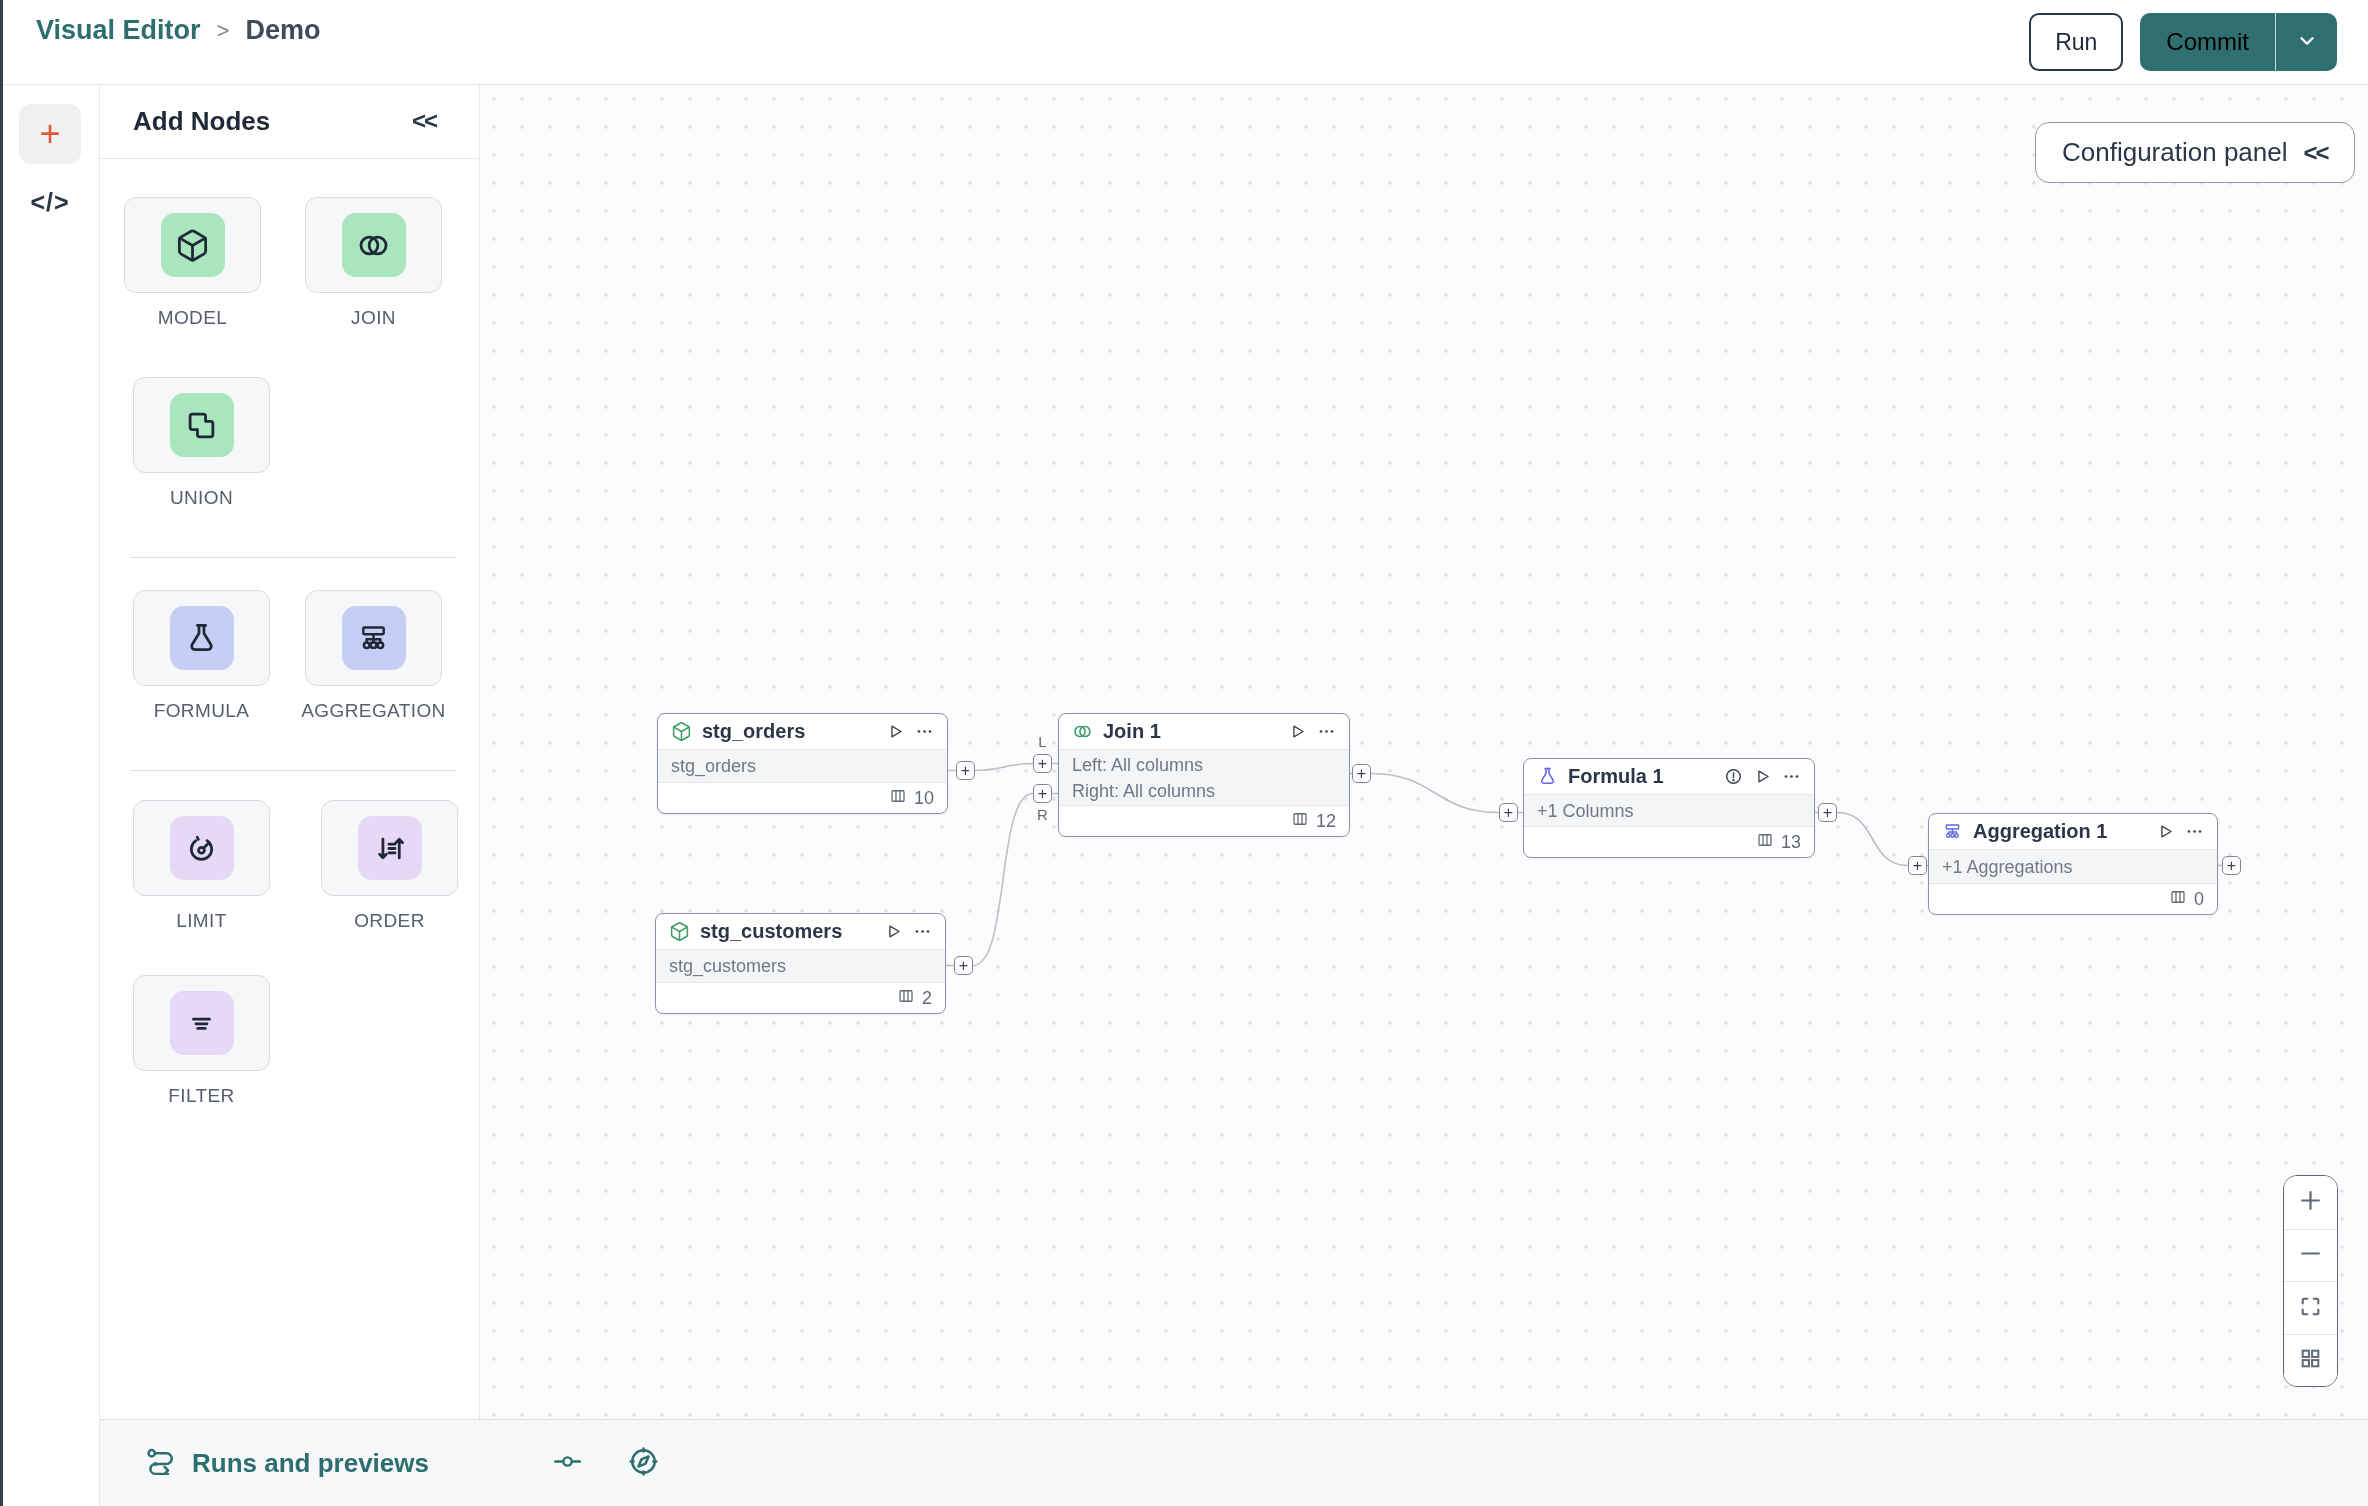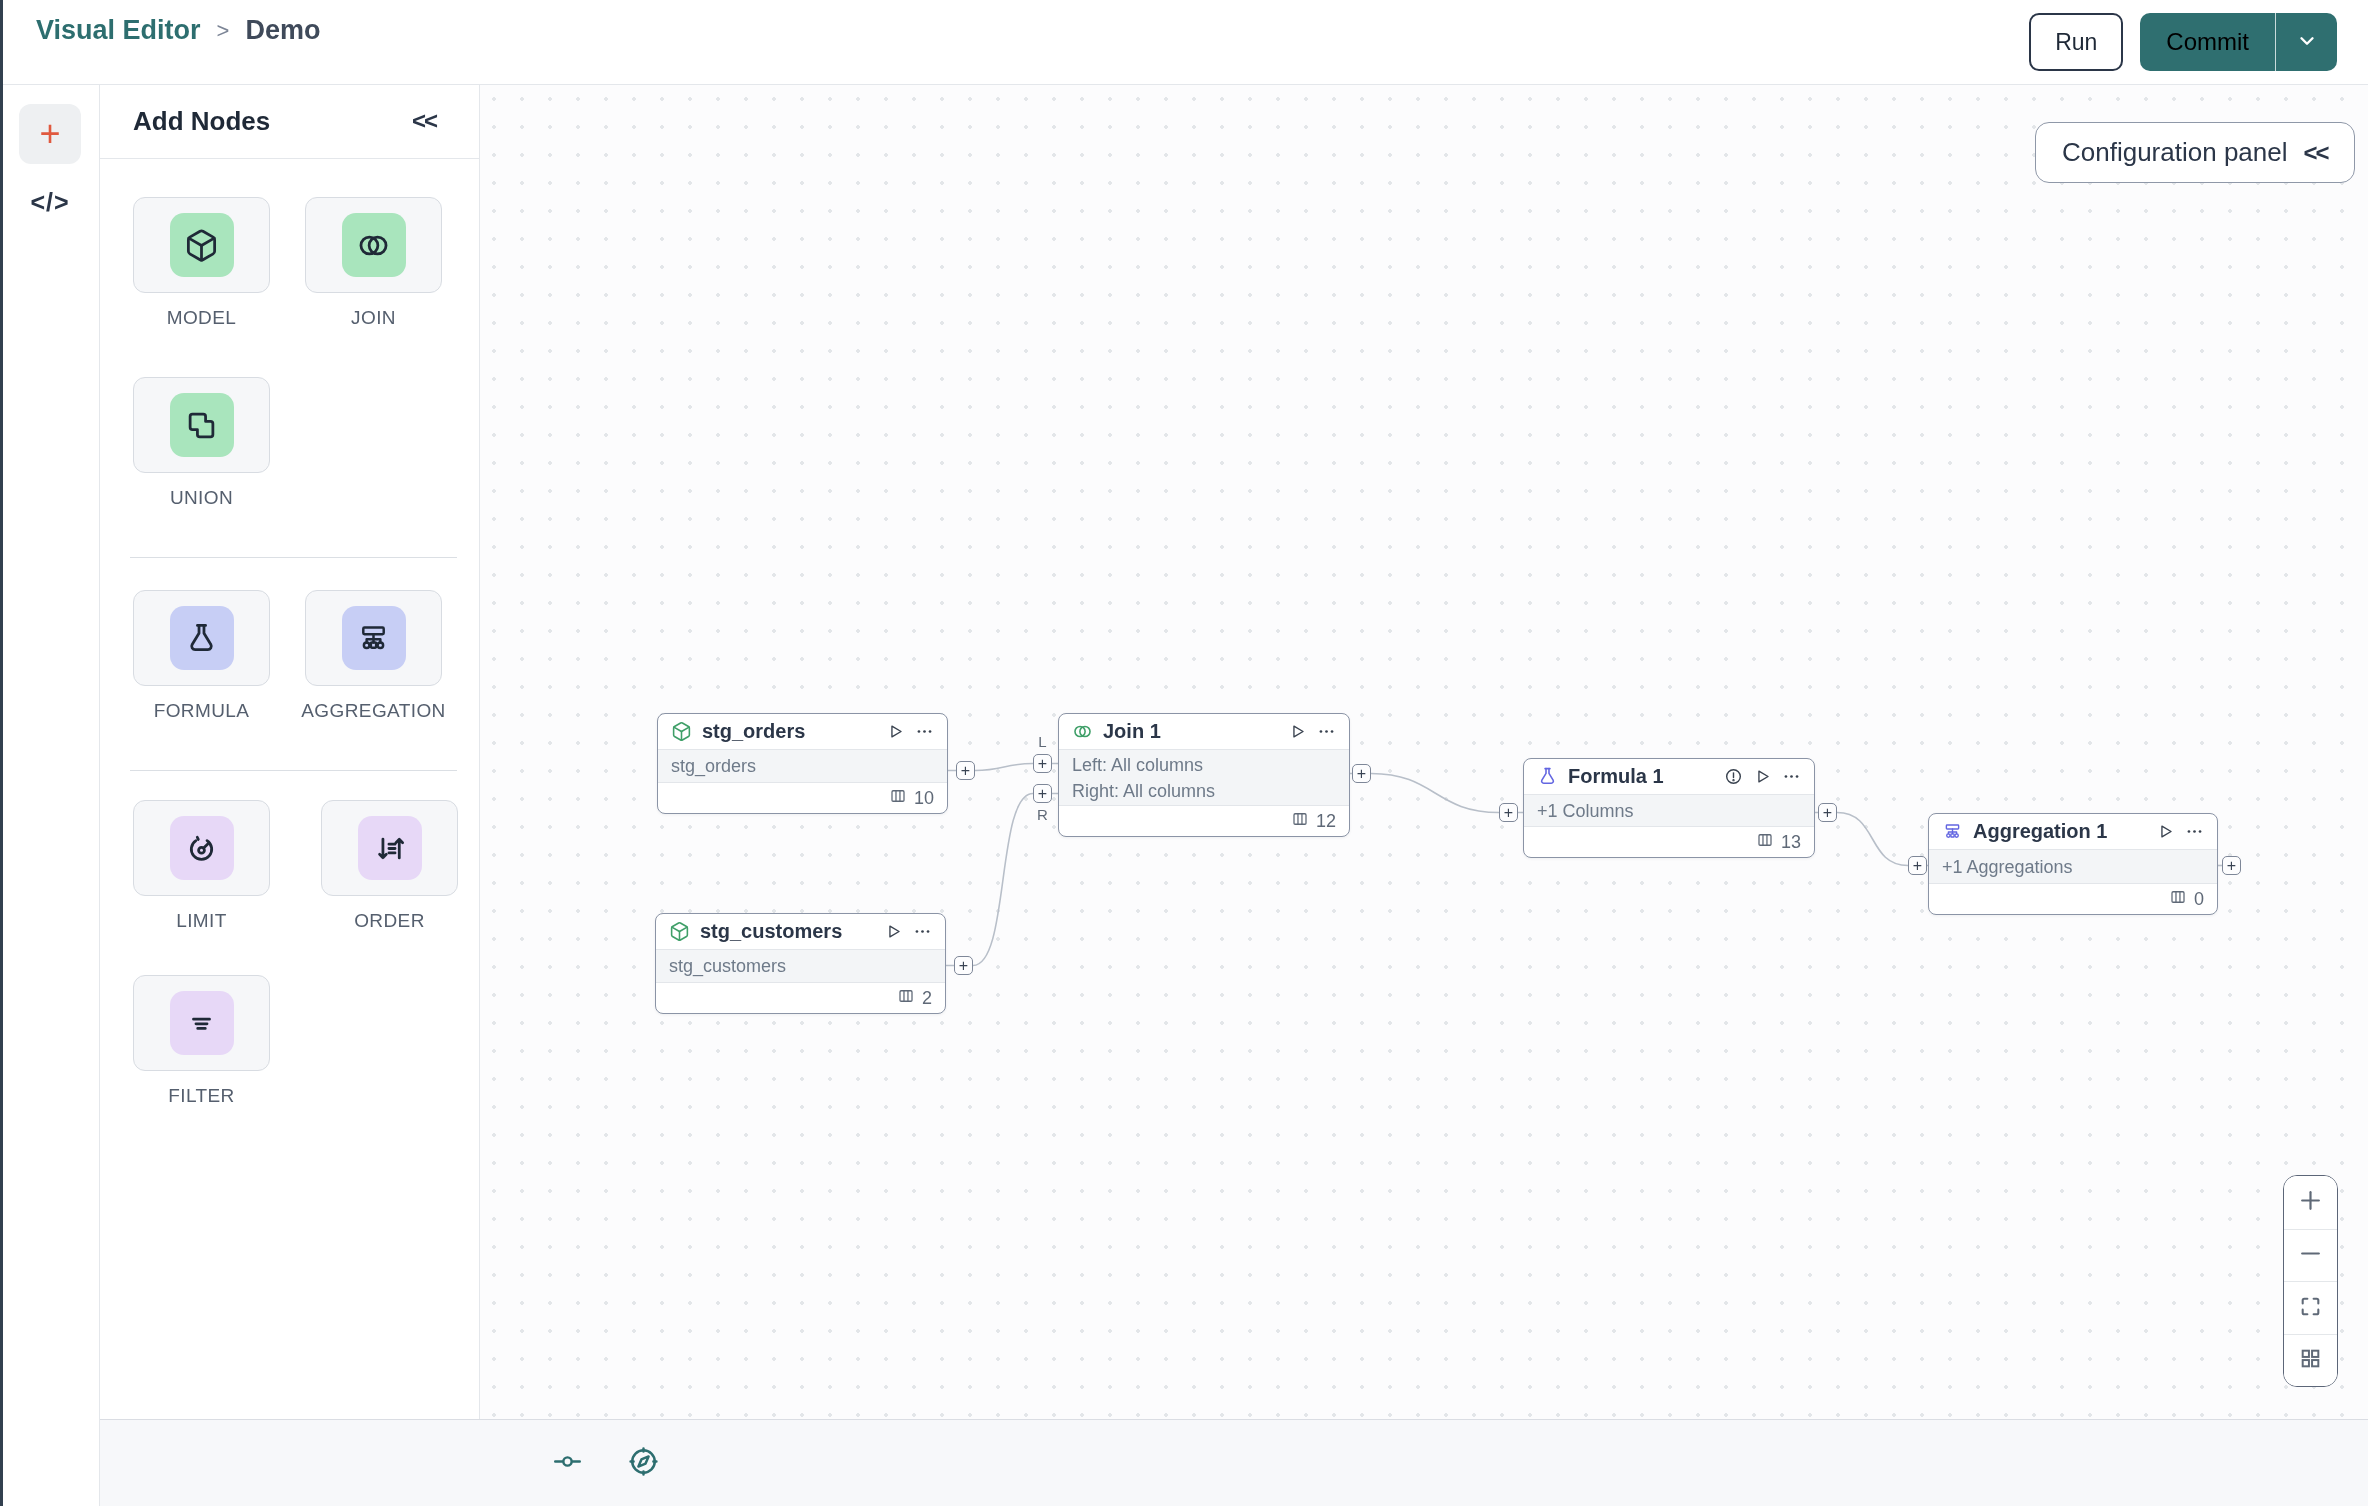--- a/index.html
+++ b/index.html
@@ -117,21 +117,21 @@
     <div class="rail-code">
       <span>&lt;/&gt;</span>
     </div>
   </div>
 
   <div class="panel">
     <div class="panel-title">Add Nodes</div>
     <div class="panel-collapse">&lt;&lt;</div>
     <div class="panel-hr"></div>
 
-    <div class="tile-wrap" style="left:33px; top:112px;">
+    <div class="tile-wrap" style="left:24px; top:112px;">
       <div class="tile-box">
           <div class="tile-ico tint-green">
         <svg viewBox="0 0 24 24" fill="none" stroke="currentColor" stroke-width="1.9" stroke-linecap="round" stroke-linejoin="round">
               <path d="M21 16V8a2 2 0 0 0-1-1.73l-7-4a2 2 0 0 0-2 0l-7 4A2 2 0 0 0 3 8v8a2 2 0 0 0 1 1.73l7 4a2 2 0 0 0 2 0l7-4A2 2 0 0 0 21 16z"></path>
               <polyline points="3.27 6.96 12 12.01 20.73 6.96"></polyline>
               <line x1="12" y1="22.08" x2="12" y2="12"></line>
             </svg>
       </div>
         </div>
       <div class="tile-label">MODEL</div>
@@ -473,20 +473,31 @@
       <span><svg viewBox="0 0 24 24" fill="none" stroke="currentColor" stroke-width="1.9">
             <rect x="4.5" y="4.5" width="6" height="6"></rect>
             <rect x="13.5" y="4.5" width="6" height="6"></rect>
             <rect x="4.5" y="13.5" width="6" height="6"></rect>
             <rect x="13.5" y="13.5" width="6" height="6"></rect>
           </svg></span>
     </button>
   </div>
 
   <div class="bottombar">
+    <div class="runs-btn">
+      <span>
+        <svg viewBox="0 0 24 24" fill="none" stroke="currentColor" stroke-width="1.8" stroke-linecap="round" stroke-linejoin="round">
+            <circle cx="5.6" cy="6" r="2.3"></circle>
+            <path d="M7.9 6h8.4a3.9 3.9 0 0 1 0 7.8H8.3a3.6 3.6 0 0 0 0 7.2h9.2"></path>
+            <path d="M15 18.5l2.5 2.5-2.5 2.5" transform="translate(0,-2.5)"></path>
+            <circle cx="8.3" cy="13.8" r="1.5" fill="currentColor" stroke="none"></circle>
+          </svg>
+      </span>
+      <span class="runs-label">Runs and previews</span>
+    </div>
     <div class="bb-icon bb-slider">
       <span>
         <svg viewBox="0 0 24 24" fill="none" stroke="currentColor" stroke-width="1.9" stroke-linecap="round">
             <line x1="2.5" y1="12" x2="8.2" y2="12"></line>
             <circle cx="12" cy="12" r="3.2"></circle>
             <line x1="15.8" y1="12" x2="21.5" y2="12"></line>
           </svg>
       </span>
     </div>
     <div class="bb-icon bb-compass">

